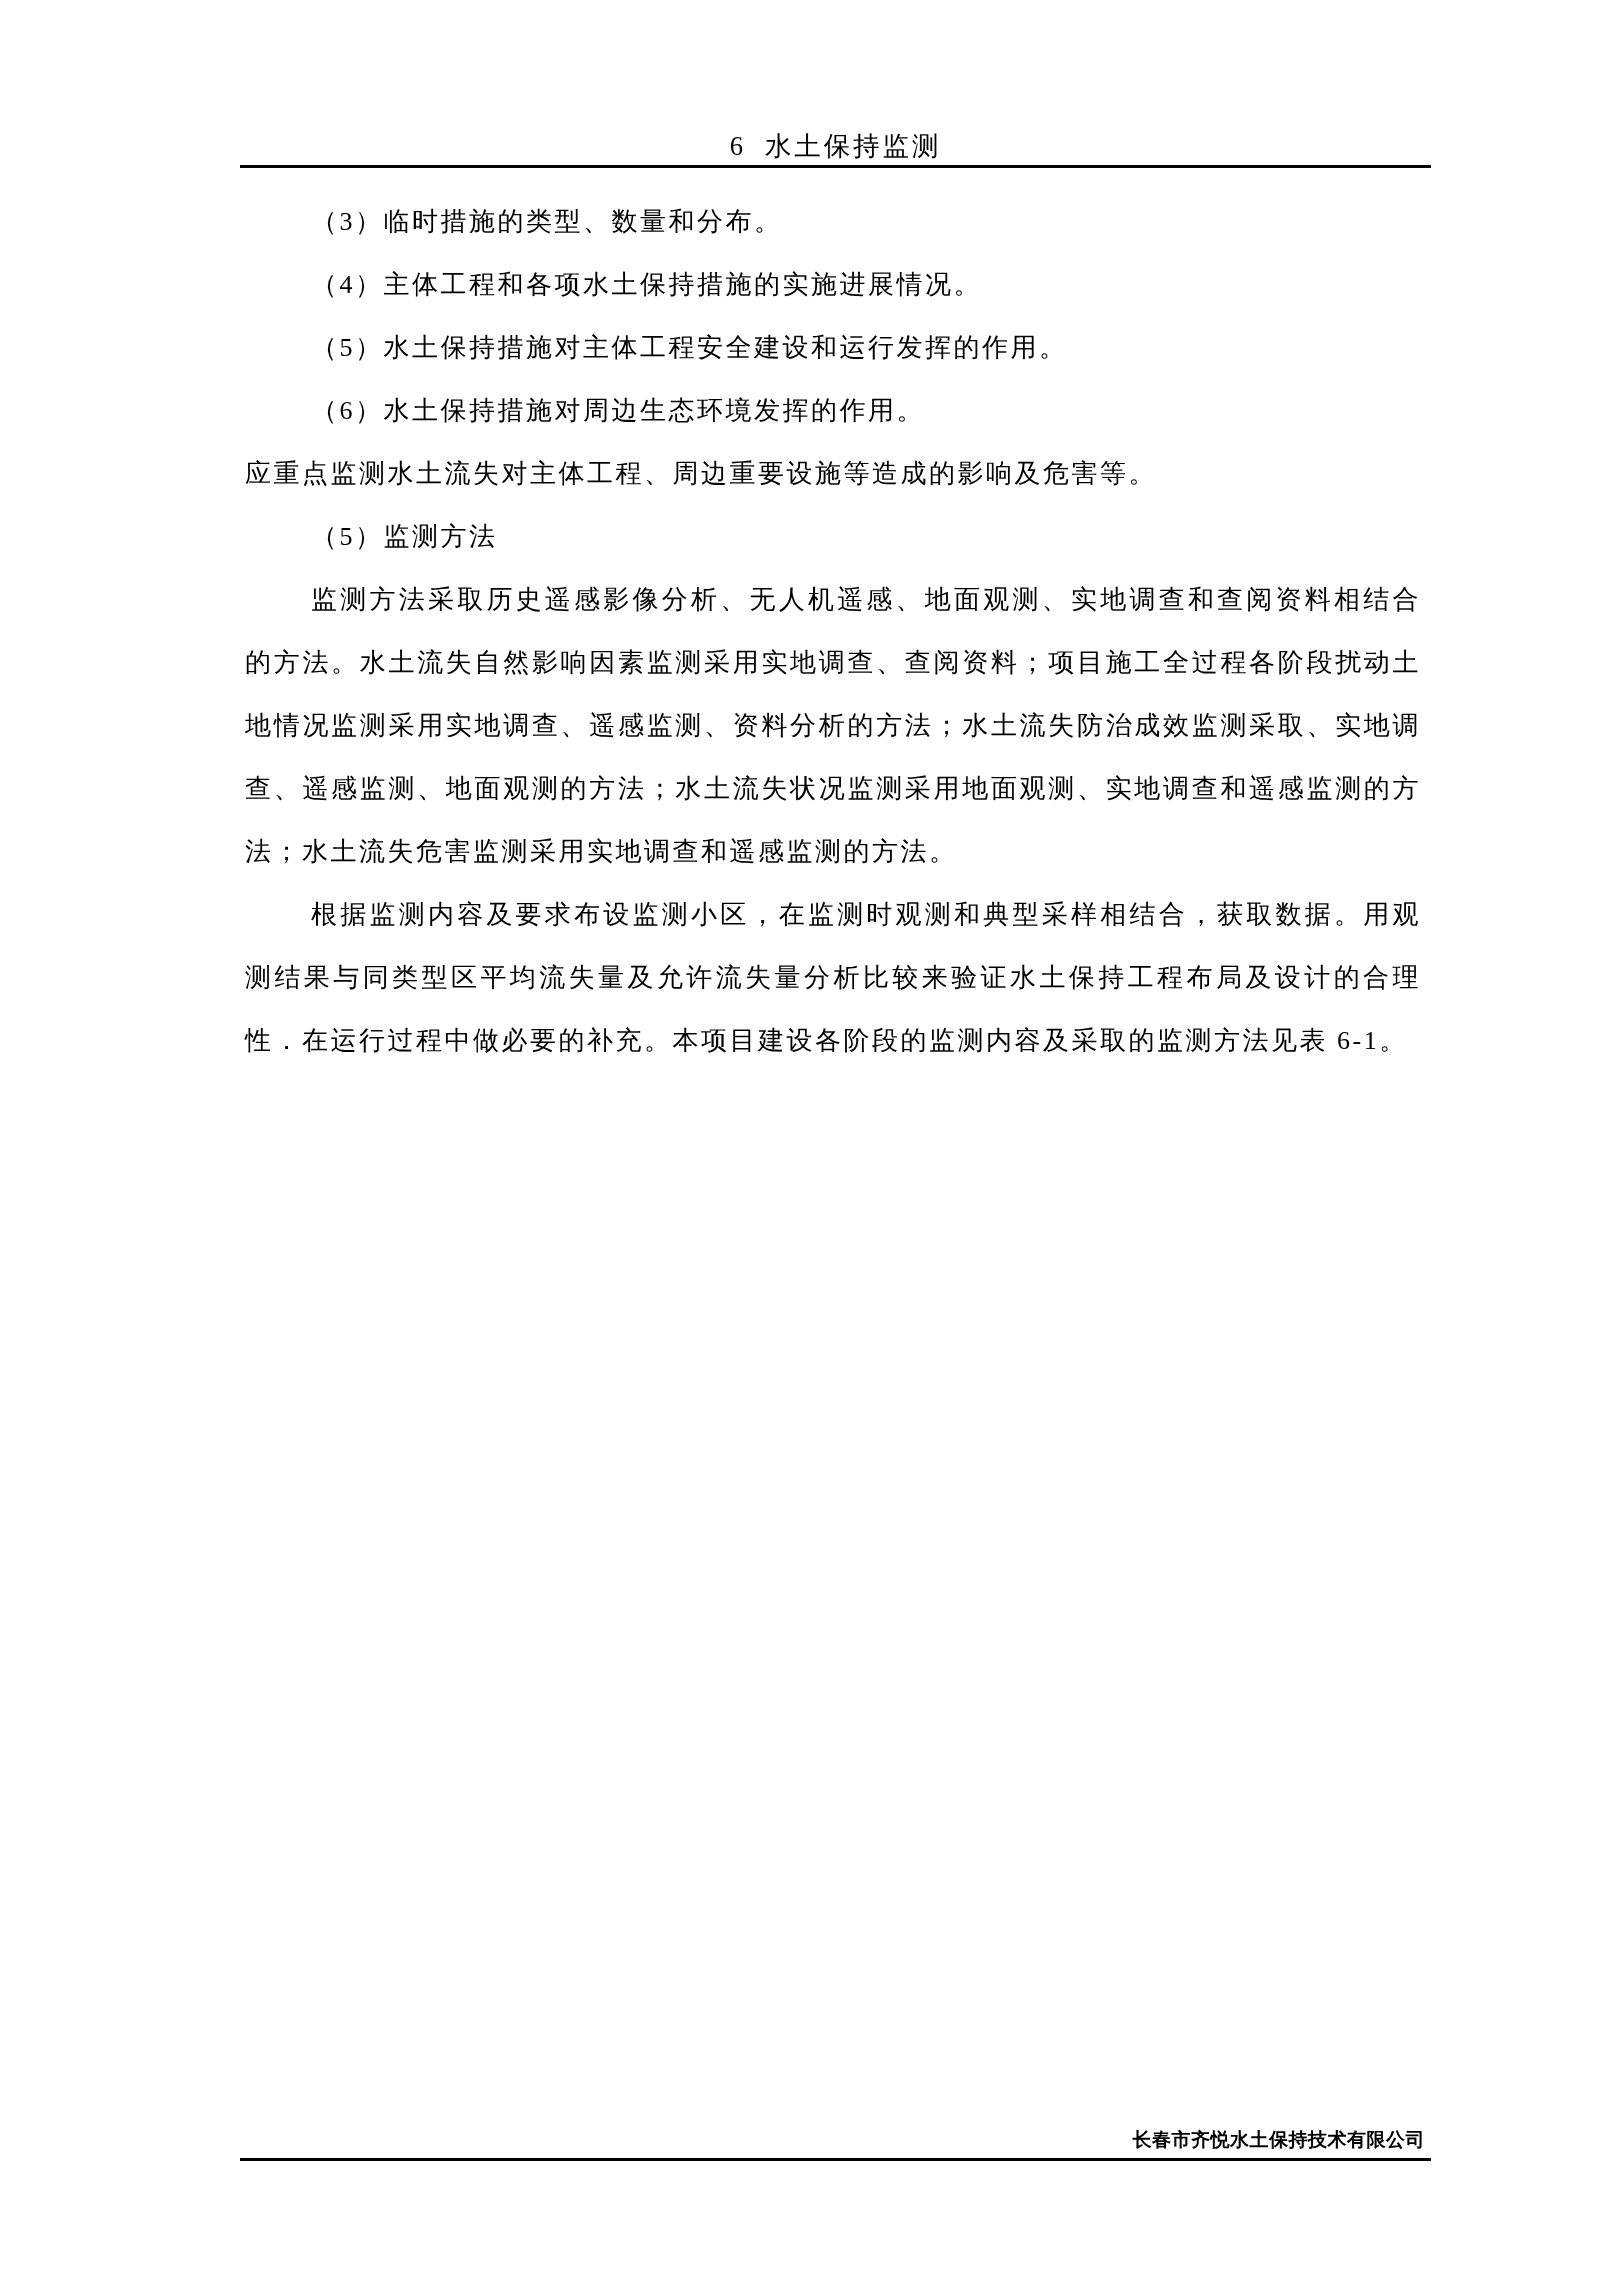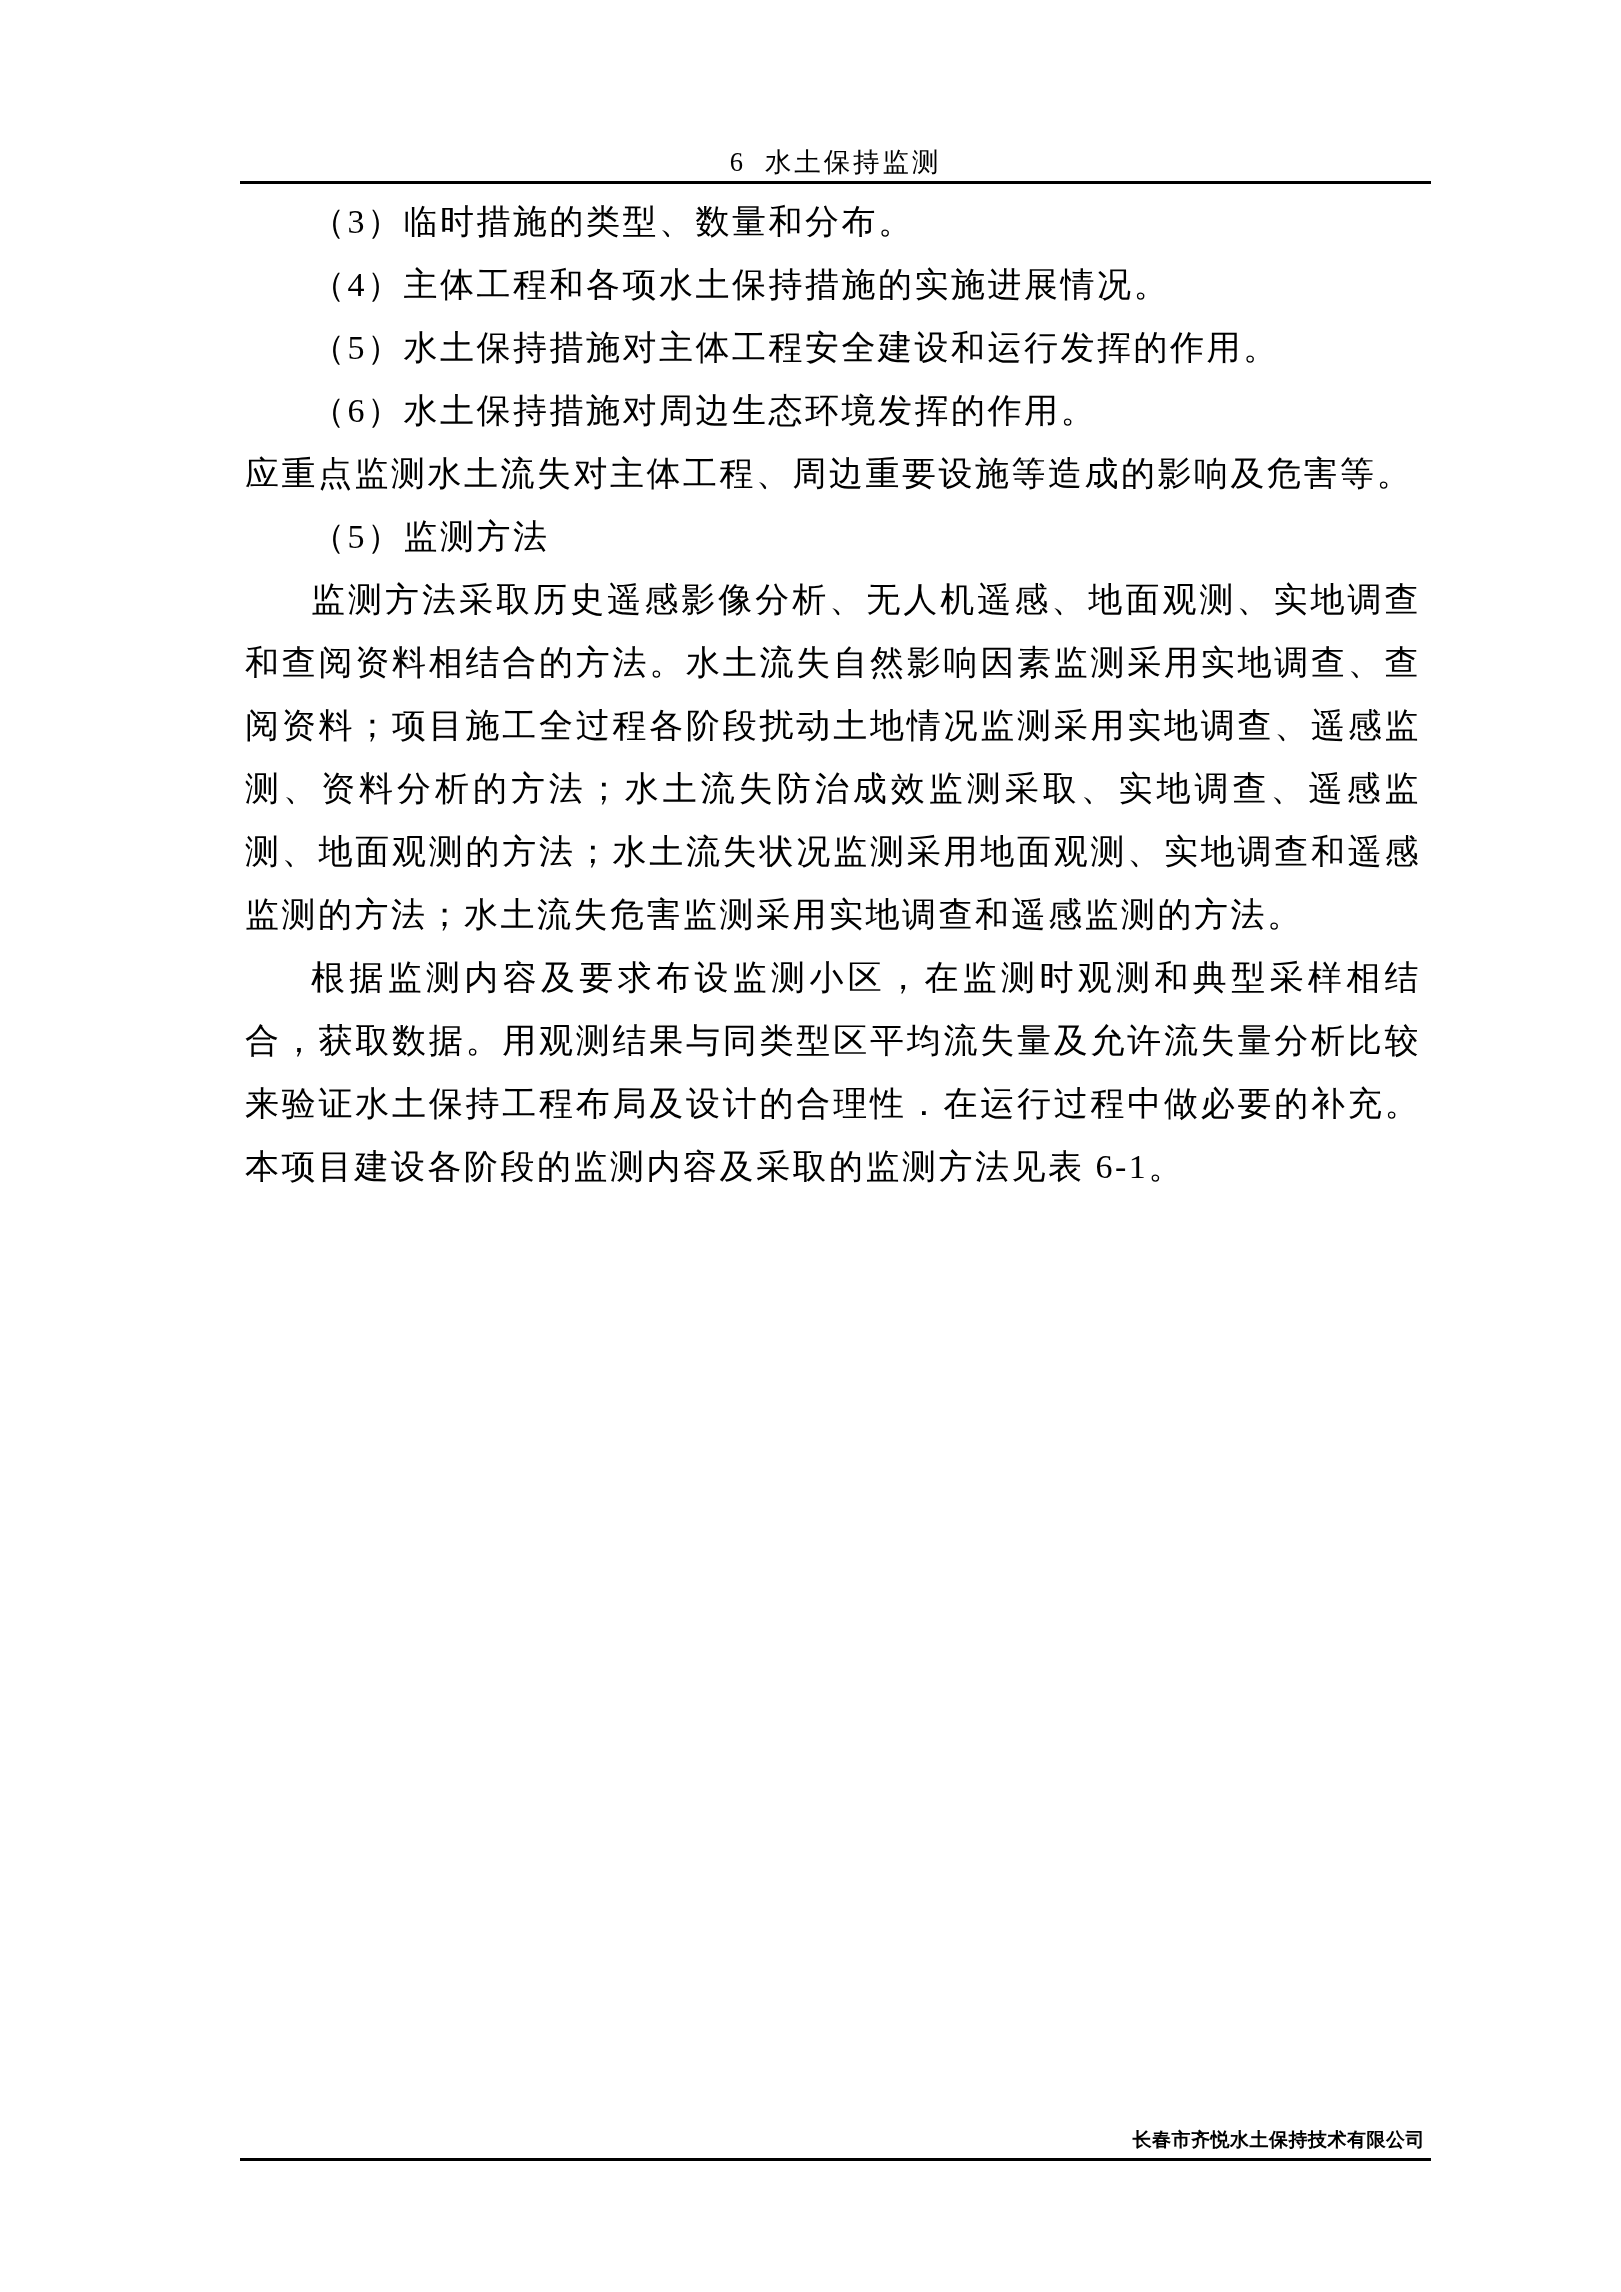--- a/index.html
+++ b/index.html
@@ -27,29 +27,28 @@
     top: 128px;
     text-align: center;
     border-bottom: 3.9px solid #000000;
   }
   .header-title {
     display: inline-block;
     font-size: 26.5px;
     line-height: 37px;
     letter-spacing: 2.9px;
     white-space: pre;
-    margin-top: 16px;
   }
   
   .doc-body {
     position: absolute;
     left: 245px;
     width: 1176px;
     top: 190px;
-    font-size: 34px;
+    font-size: 26px;
     line-height: 63px;
     letter-spacing: 2.5px;
     text-align: justify;
   }
   .doc-body p {
     margin: 0;
     padding: 0;
   }
   .doc-body p.indent {
     text-indent: 66px;

